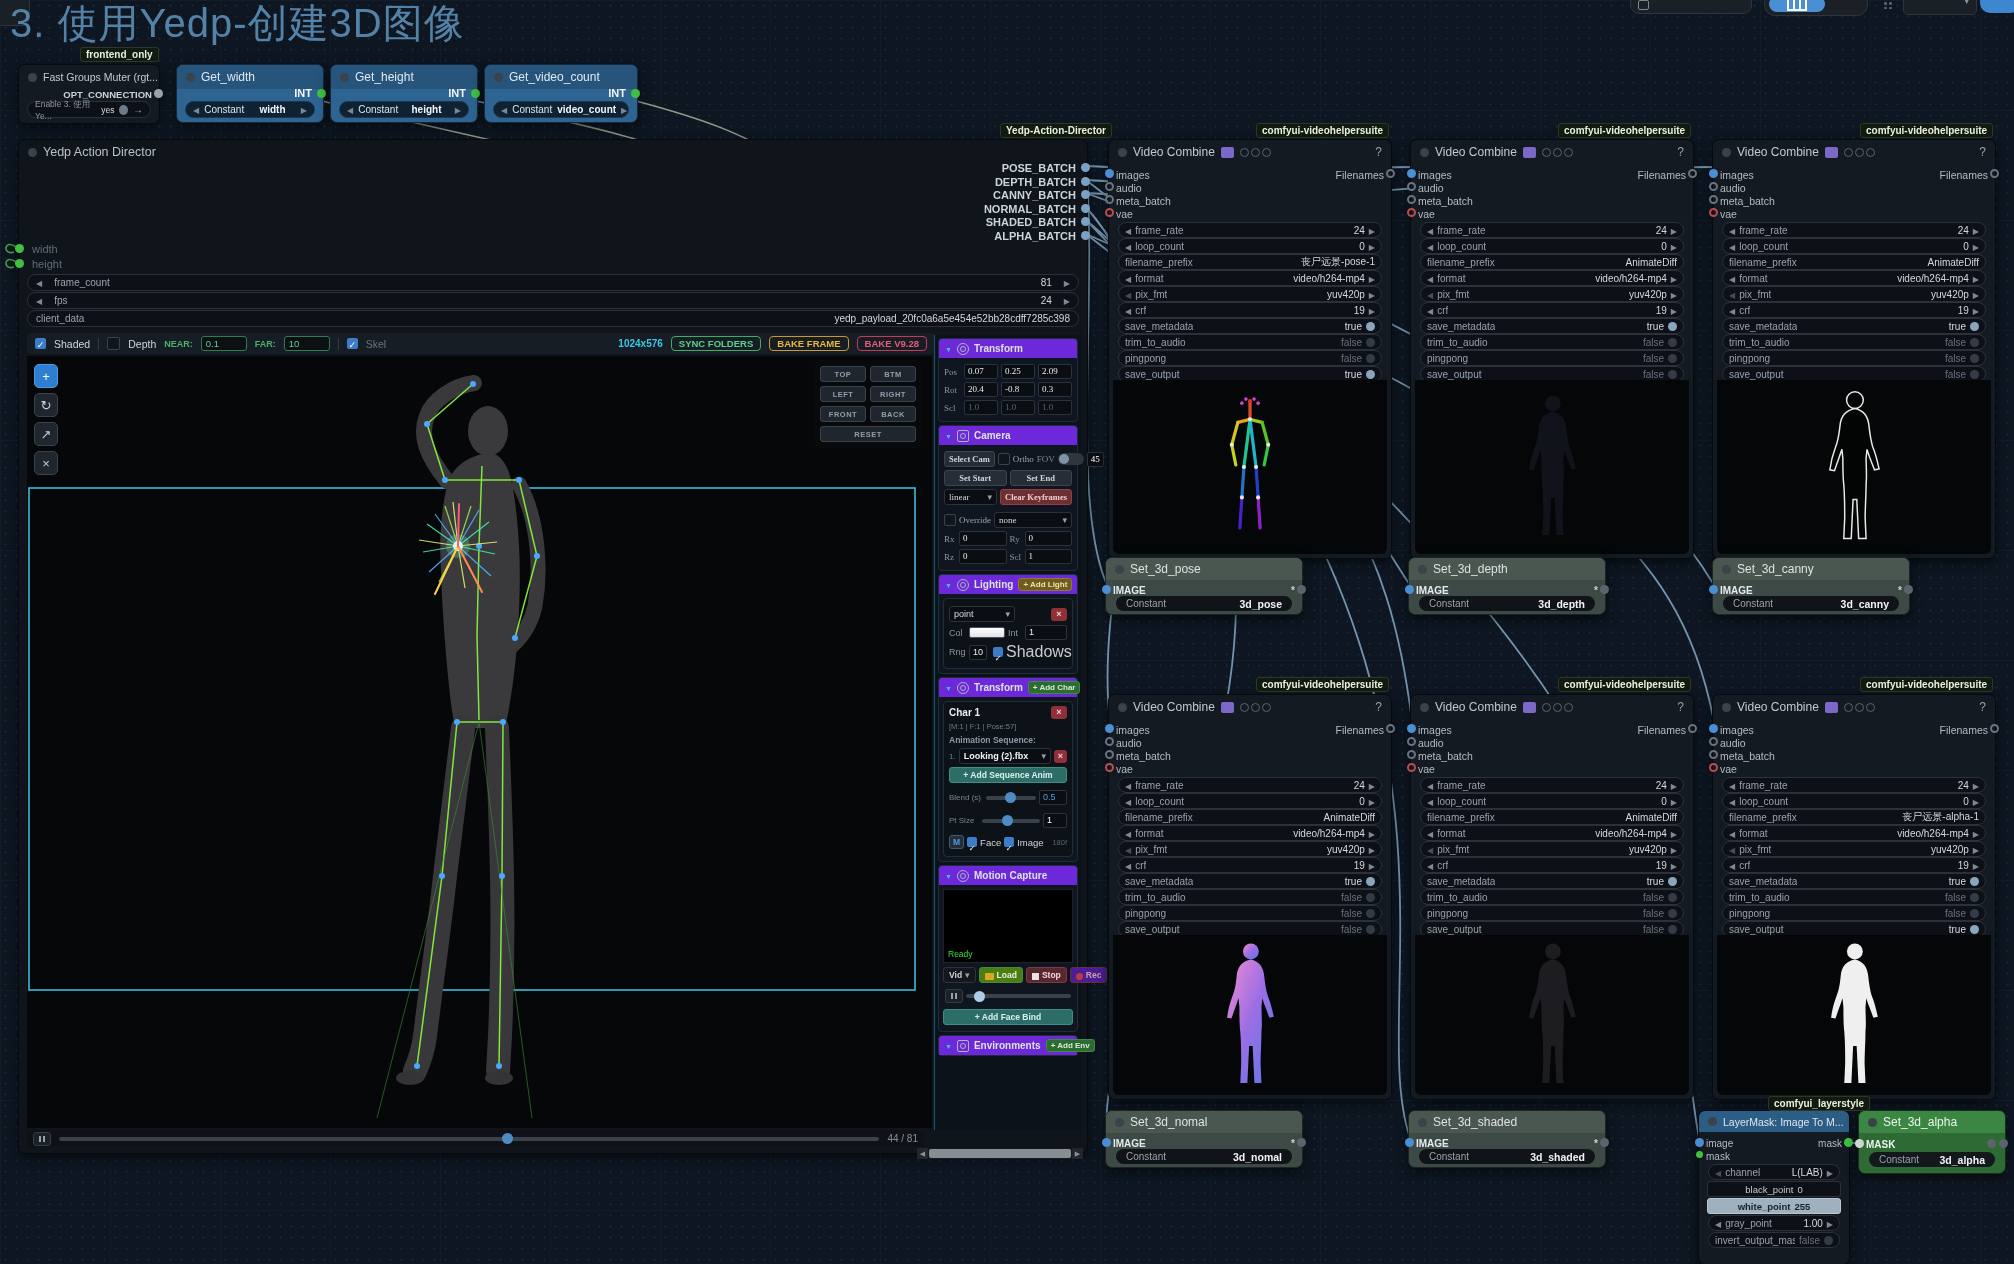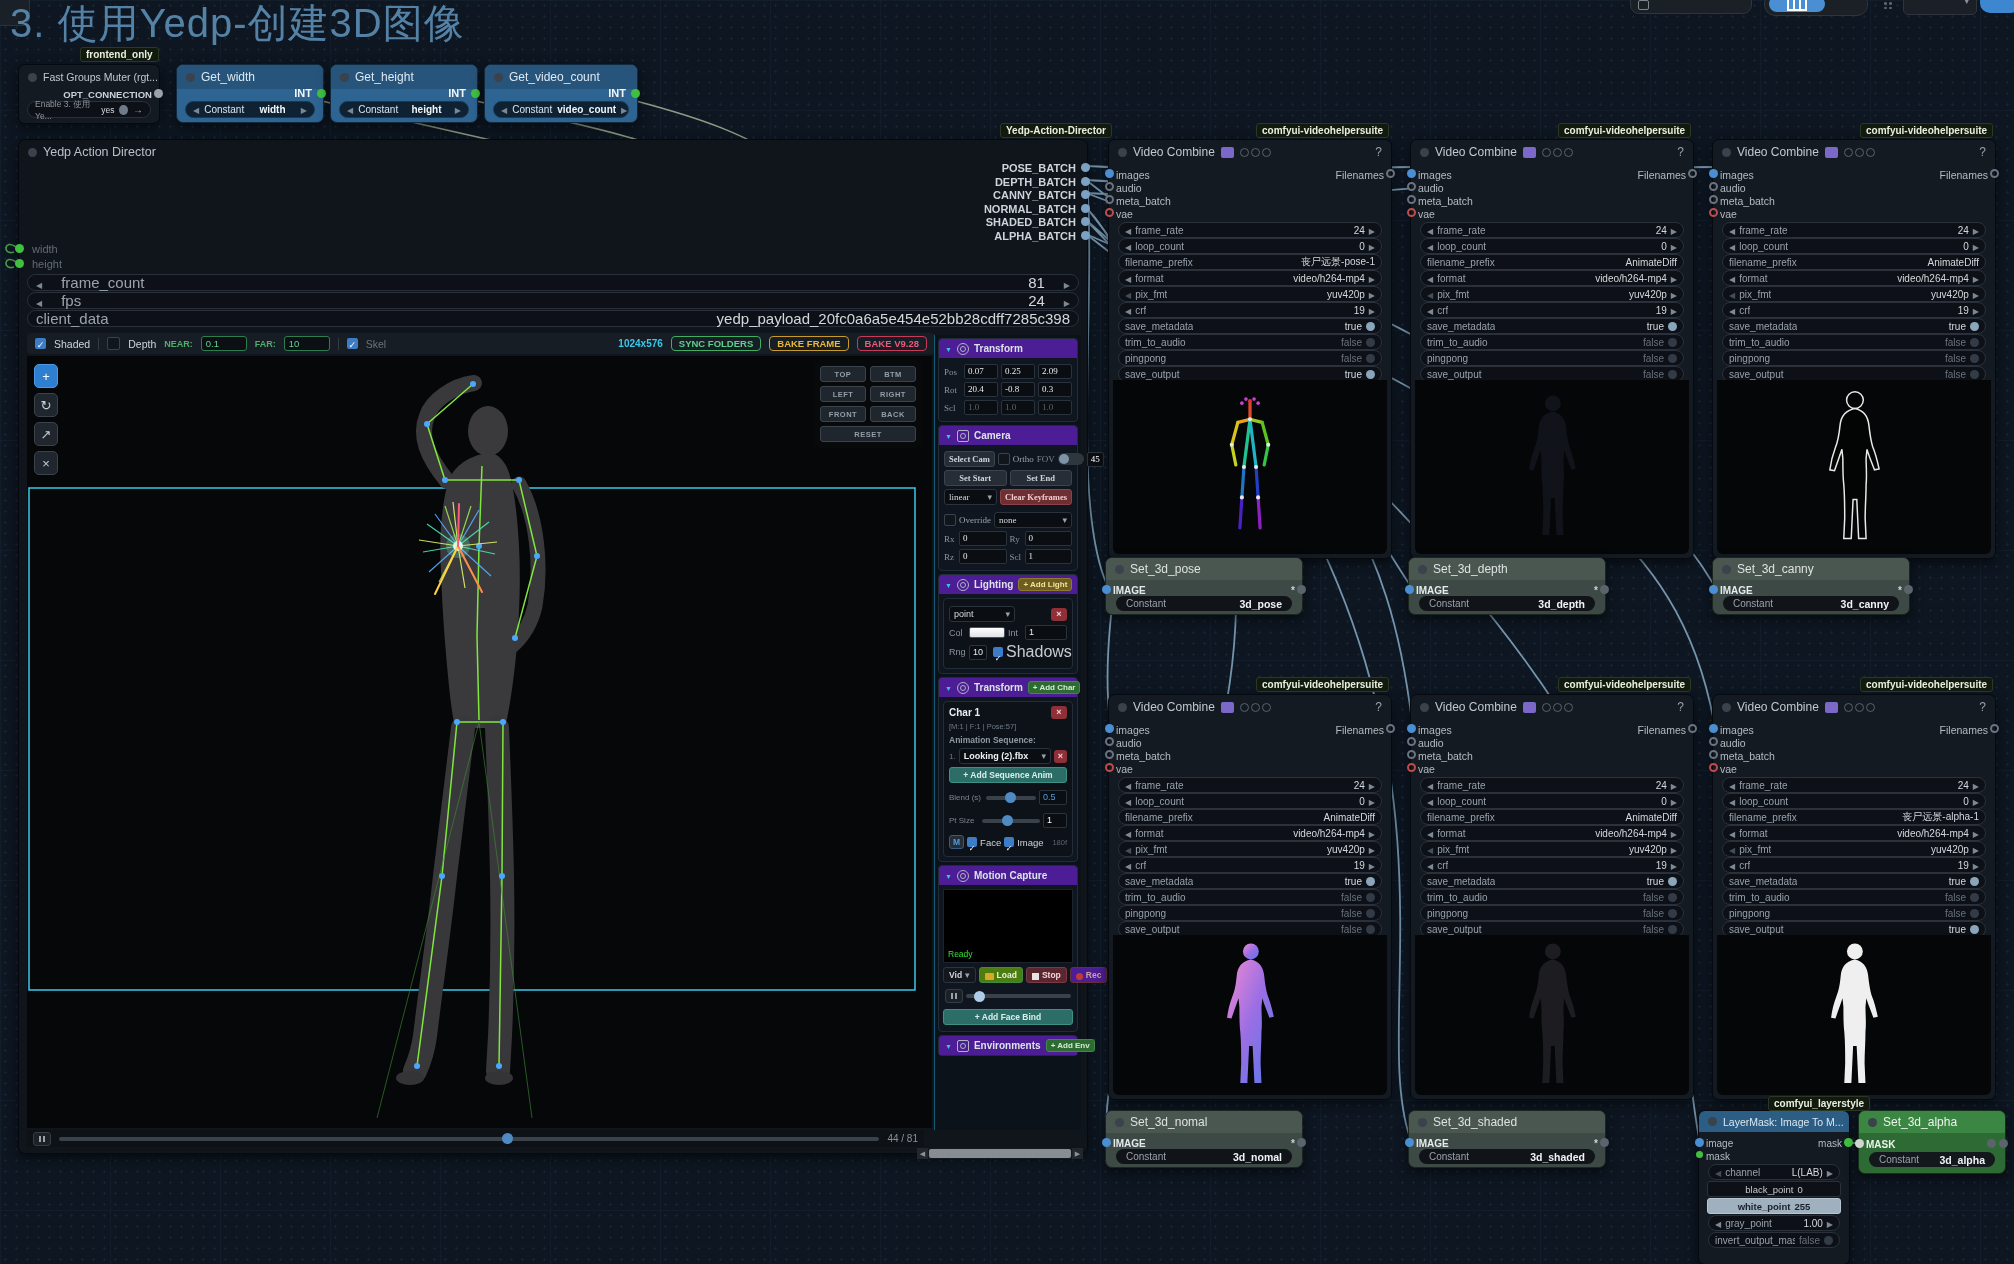--- a/index.html
+++ b/index.html
@@ -44,21 +44,21 @@
   .kn.on{background:#8ba6bb;}
   .kn.off{background:#333c46;}
   .prev{position:absolute;left:4px;right:4px;top:240px;bottom:4px;background:#050607;display:flex;align-items:center;justify-content:center;border-radius:0 0 6px 6px;overflow:hidden;}
   .vhsic{width:13px;height:11px;background:#7b68c8;border-radius:2px;flex:none;}
   .mini3{display:flex;gap:2px;}.mini3 i{width:7px;height:7px;border-radius:50%;border:1px solid #5a626c;}
   
   .yout{position:absolute;right:-3px;height:13px;display:flex;align-items:center;gap:5px;font-size:11px;font-weight:bold;color:#ccd3d9;}
   .yout i{width:9px;height:9px;border-radius:50%;background:#7ba2c4;flex:none;}
   .yin{position:absolute;left:-4px;height:13px;display:flex;align-items:center;gap:8px;font-size:11px;color:#626b75;}
   .yin i{width:9px;height:9px;border-radius:50%;background:#3fc13f;flex:none;}
-  .ywr{position:absolute;left:8px;right:8px;height:15px;background:#0d1117;border:1px solid #2a313b;border-radius:9px;display:flex;align-items:center;padding:0 8px;font-size:15px;color:#9aa4ae;gap:19px;}
+  .ywr{position:absolute;left:8px;right:8px;height:15px;background:#0d1117;border:1px solid #2a313b;border-radius:9px;display:flex;align-items:center;padding:0 8px;font-size:10px;color:#9aa4ae;gap:12px;}
   .ytb{position:absolute;left:8px;top:193px;width:892px;height:21px;background:#171d25;border-radius:4px;display:flex;align-items:center;gap:8px;padding:0 8px;font-size:10.5px;color:#cfd5db;}
   .cb{width:11px;height:11px;border-radius:2px;flex:none;text-align:center;}
   .cb.on{background:#3d7dc8;}.cb.on::before{content:"✓";color:#fff;font-size:9px;line-height:11px;}
   .cb.off{background:#11161c;border:1px solid #3a424c;}
   .sep{width:1px;height:12px;background:#333b45;flex:none;}
   .nfl{color:#4fae6a;font-weight:bold;font-size:9px;}
   .nin{background:#0c1015;border:1px solid #2e7d4f;border-radius:3px;color:#63d18d;font-size:9.5px;padding:0 4px;height:13px;line-height:13px;min-width:36px;}
   .res{color:#38c9e8;font-weight:bold;font-size:10px;margin-left:auto;}
   .obtn{border-radius:4px;font-size:9.5px;font-weight:bold;padding:1px 7px;white-space:nowrap;}
   .obtn.g{border:1px solid #3fae62;color:#5fd08a;}
@@ -73,21 +73,21 @@
   .vbtn.wide{grid-column:1/3;}
   .tl{position:absolute;left:8px;top:990px;width:897px;height:17px;display:flex;align-items:center;gap:8px;padding:0 6px;background:#0e1115;box-sizing:border-box;}
   .pb{width:16px;height:12px;background:#1c2127;border:1px solid #343c46;border-radius:3px;display:flex;align-items:center;justify-content:center;gap:2px;flex:none;}
   .pb i{width:2px;height:6px;background:#9aa2ab;}
   .track{flex:1;height:4px;border-radius:2px;background:#3a424c;position:relative;}
   .hdl{position:absolute;top:-4px;left:54%;width:11px;height:11px;border-radius:50%;background:#4f8ac2;}
   .fc{font-size:10px;color:#8a9199;white-space:nowrap;}
   
   .pnl{position:absolute;left:915px;top:195px;width:147px;height:795px;background:#0c121a;border-left:1px solid #155a74;box-sizing:border-box;}
   .sec{margin:3px 3px;background:#10161f;border:1px solid #222c39;border-radius:4px;}
-  .sech{display:flex;align-items:center;gap:5px;height:19px;padding:0 6px;background:#4c1d95;border-radius:3px 3px 0 0;font-size:10px;font-weight:bold;color:#dbe2e8;}
+  .sech{display:flex;align-items:center;gap:5px;height:19px;padding:0 6px;background:#6d28d9;border-radius:3px 3px 0 0;font-size:10px;font-weight:bold;color:#dbe2e8;}
   .tri::before{content:"▼";font-size:7px;color:#3fc0e0;}
   .sico{width:10px;height:10px;flex:none;border:1px solid #aeb6bf;border-radius:2px;position:relative;}
   .sico.rnd{border-radius:50%;}
   .sico::after{content:"";position:absolute;left:2px;top:2px;right:2px;bottom:2px;border-radius:50%;border:1px solid #aeb6bf;}
   .sbtn{margin-left:auto;font-size:8px;font-weight:bold;border-radius:3px;padding:1px 4px;white-space:nowrap;}
   .sbtn.green{background:#2e6b33;color:#d2ecd2;border:1px solid #3f8a45;}
   .sbtn.olive{background:#6e5d20;color:#f2e09a;border:1px solid #8f7a2e;}
   .secb{padding:3px 5px;font-size:9px;color:#9aa3ac;font-family:Liberation Serif, serif;}
   .trow{display:flex;gap:3px;align-items:center;margin:3px 0;}
   .trow .lb{width:17px;color:#8a939c;flex:none;font-size:9px;}

